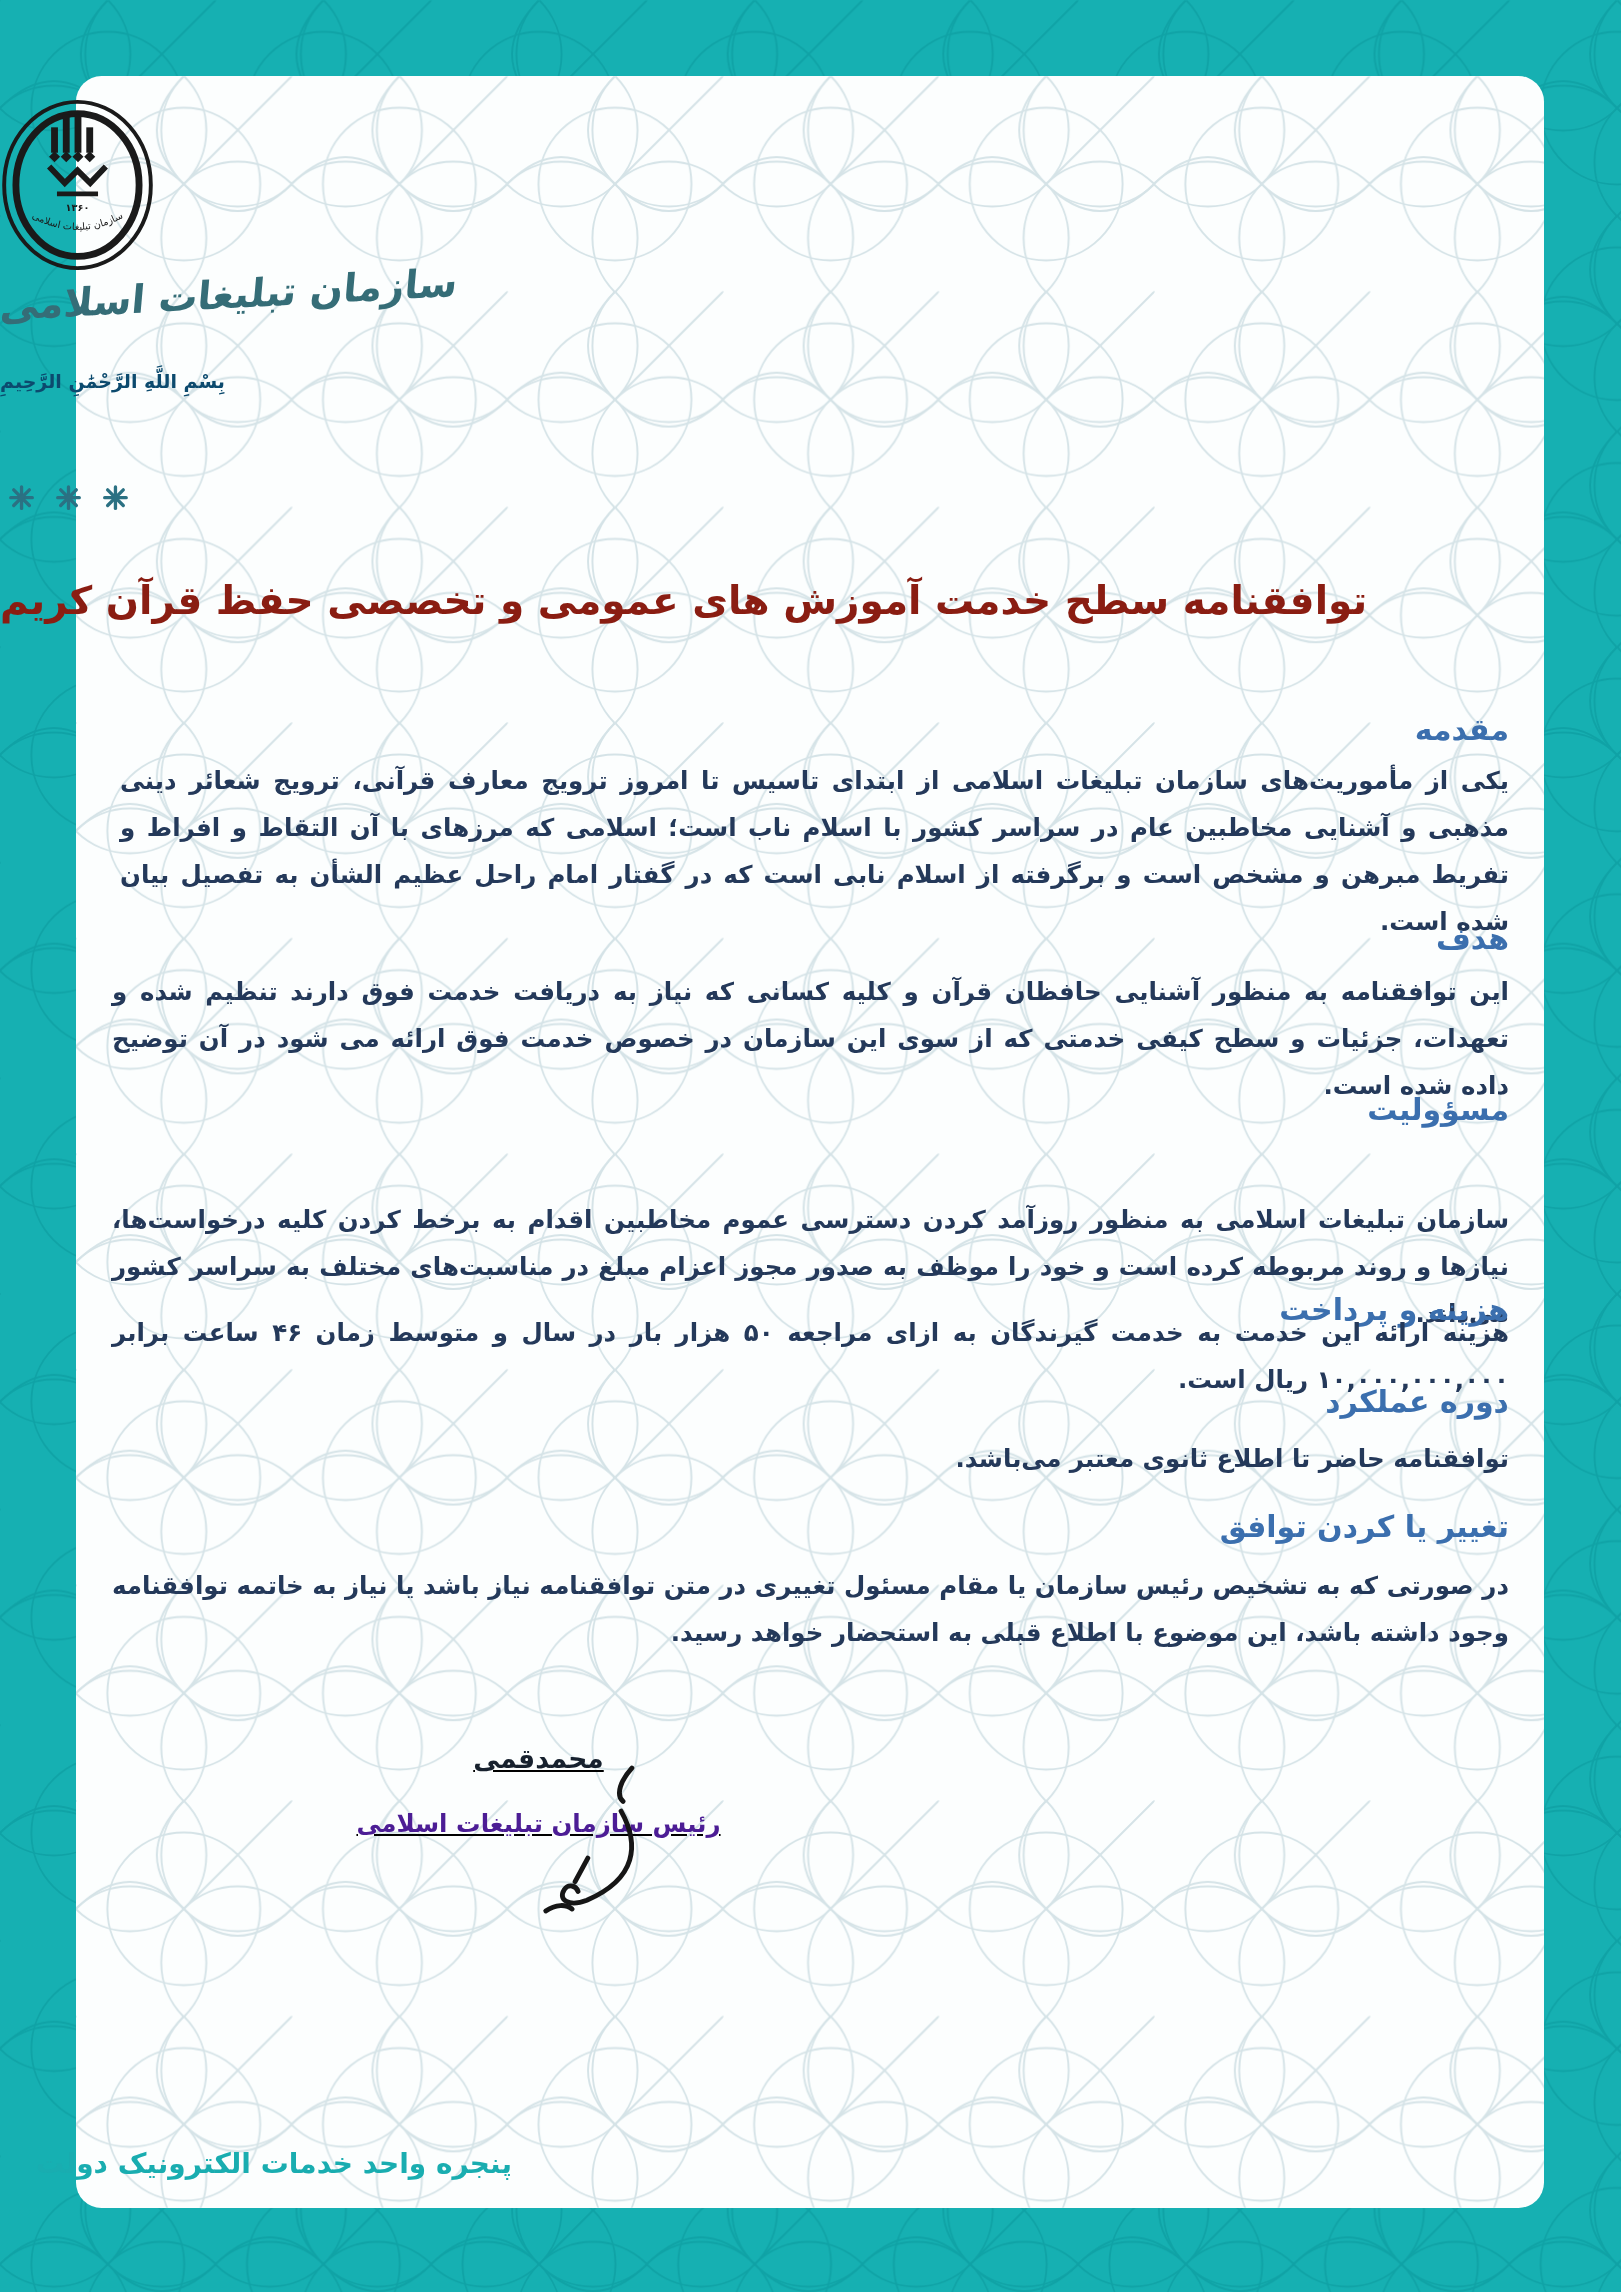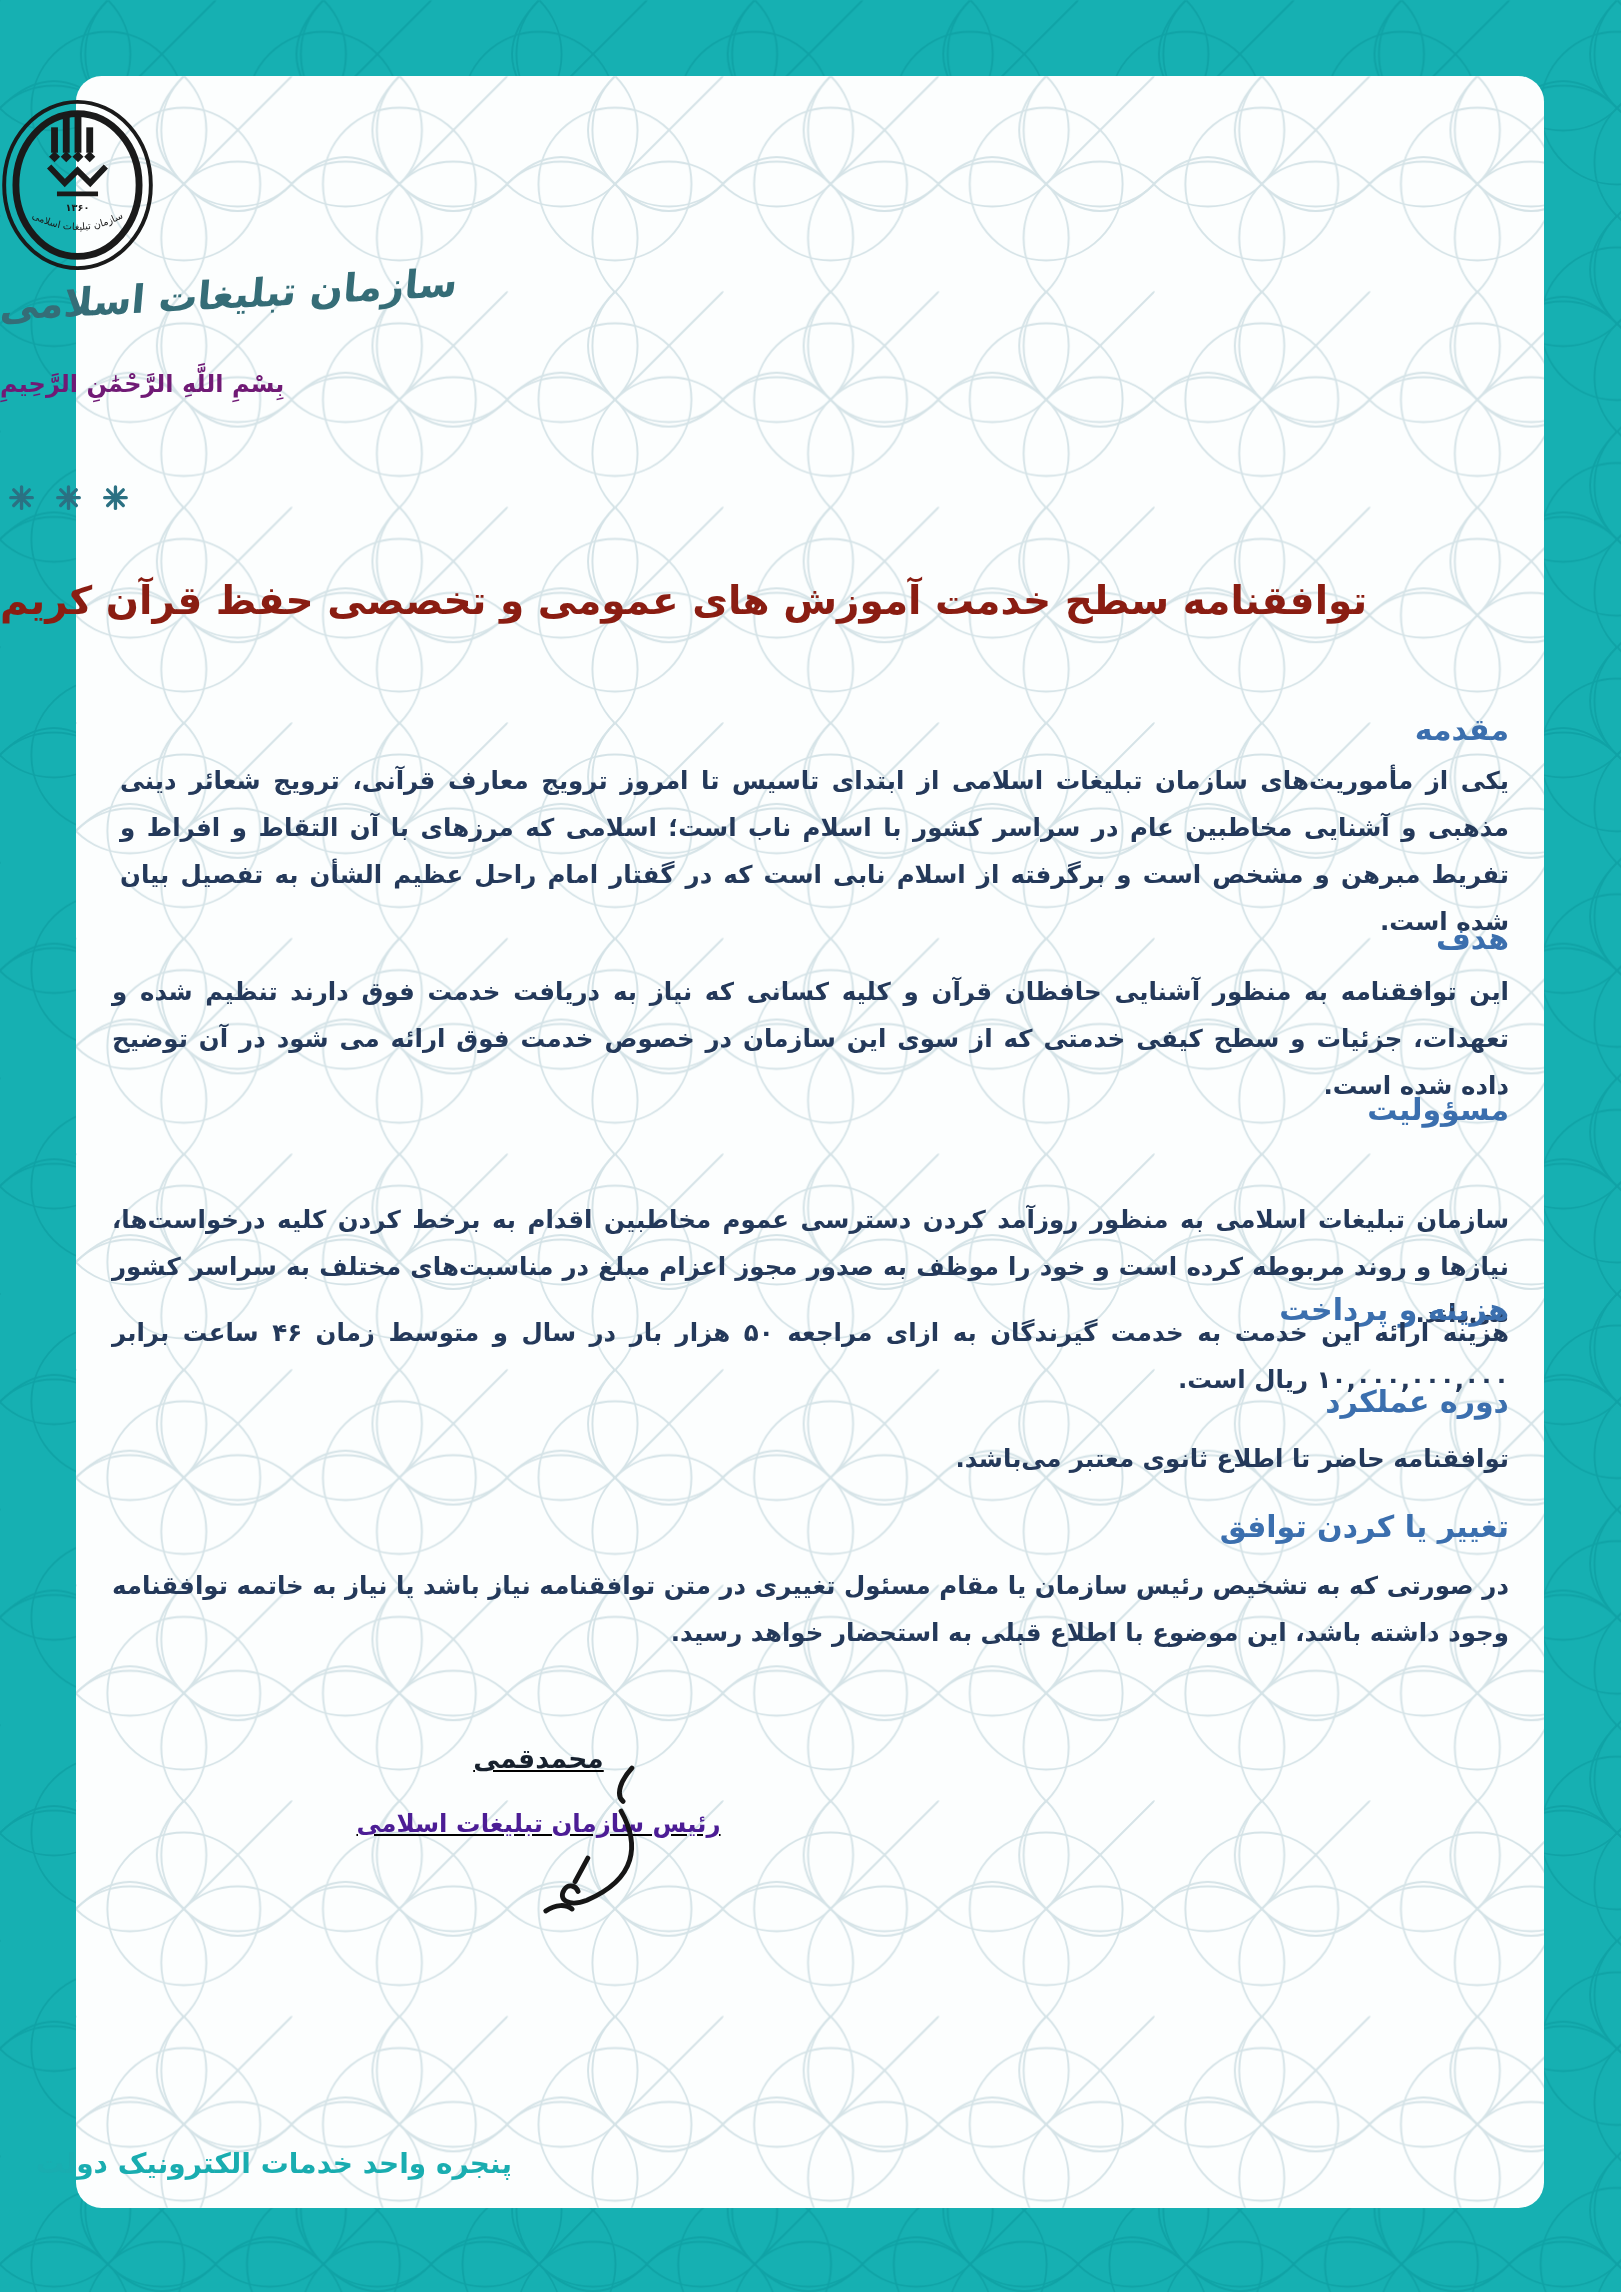--- a/index.html
+++ b/index.html
@@ -18,21 +18,21 @@
   .content{position:absolute;left:0;top:0;width:1621px;height:2293px;direction:rtl;}
   .abs{position:absolute;}
   .centered{left:0;width:100%;text-align:left;}
 
   .logo-wrap{top:98px;}
   .calligraphy{
     top:272px;font-size:39px;font-weight:bold;color:#356d77;
     letter-spacing:-1px;
   }
   .calligraphy-inner{display:inline-block;transform:rotate(-3deg) skewX(-8deg);}
-  .bismillah{top:370px;font-size:24px;font-weight:bold;color:#701a75;}
+  .bismillah{top:370px;font-size:19px;font-weight:bold;color:#0c4a6e;}
   .verse{top:412px;font-size:25.5px;font-weight:bold;color:#27708a;}
   .ornament{top:484px;}
   .doc-title{
     top:578px;font-size:39px;font-weight:bold;color:#8a1d12;
     letter-spacing:-1px;
   }
   .sec-h{
     position:absolute;right:112px;font-size:30px;font-weight:bold;
     color:#3b6fae;white-space:nowrap;
   }

